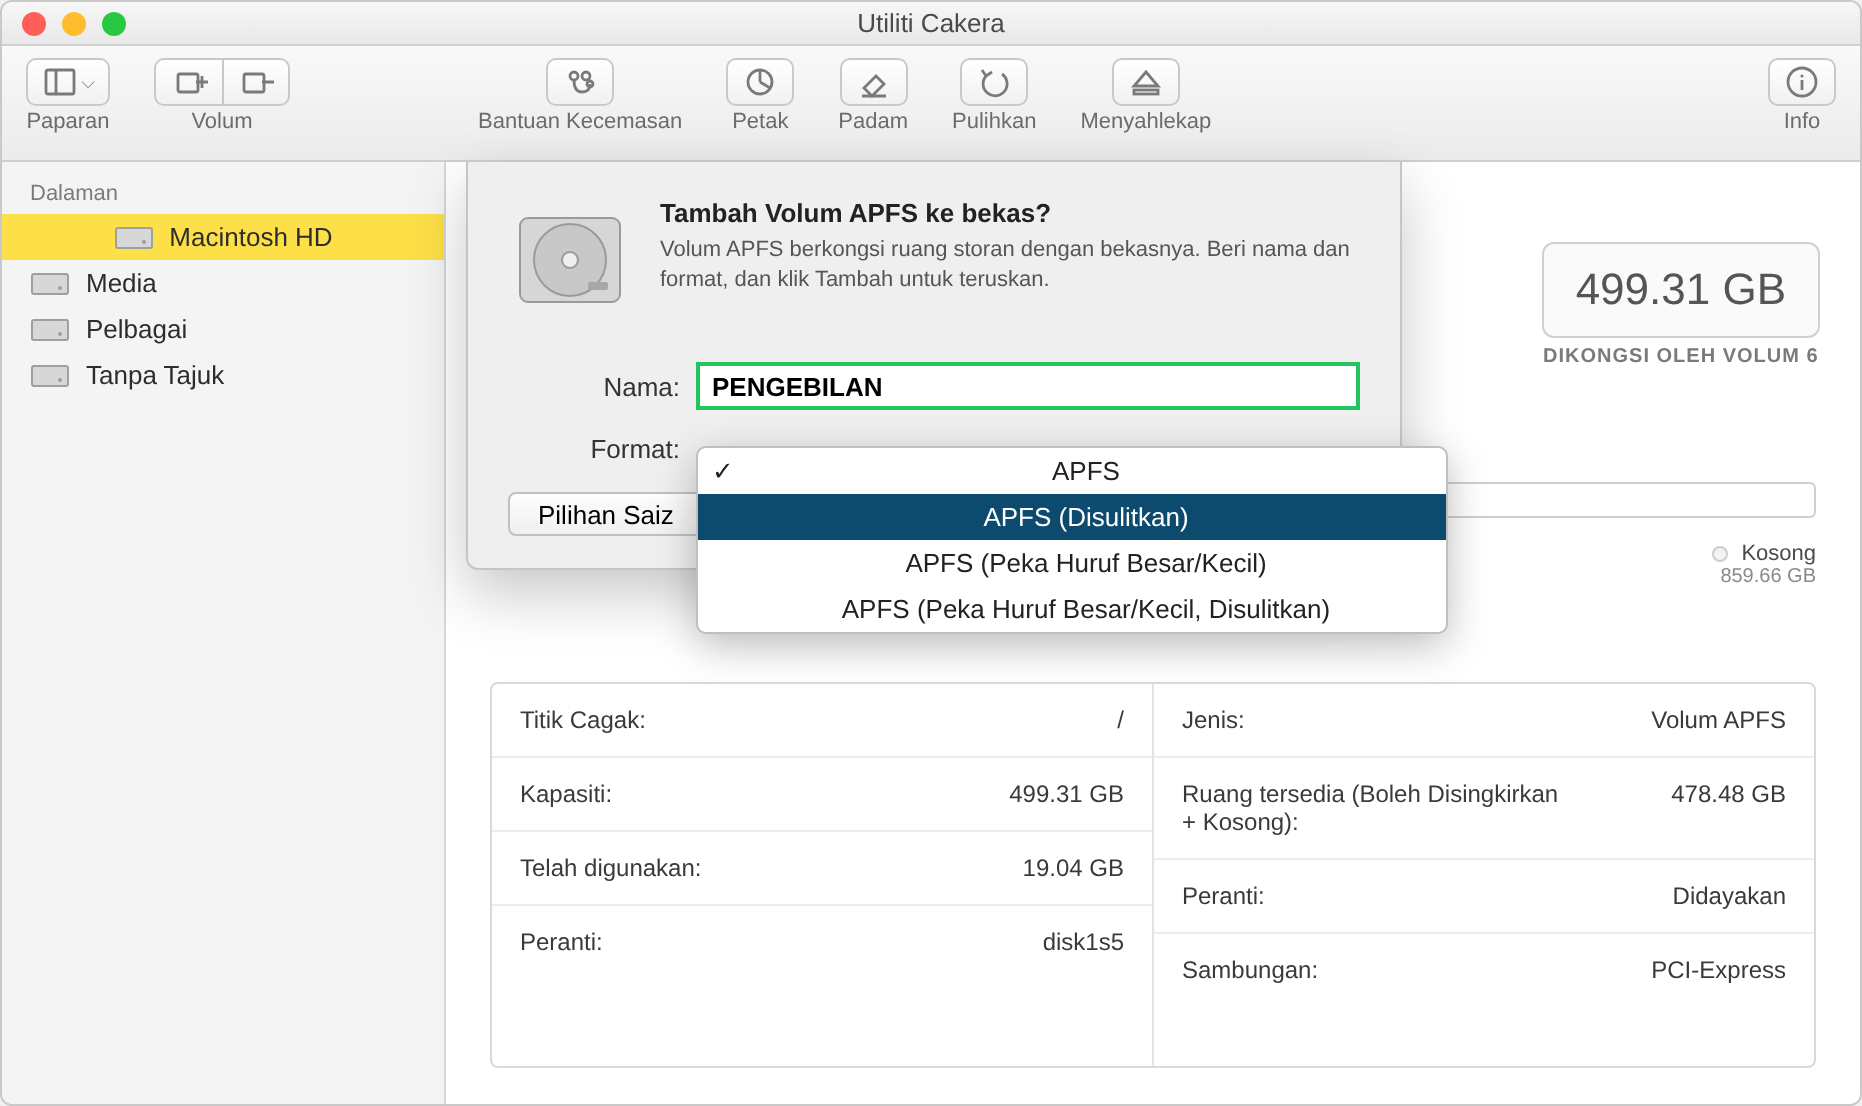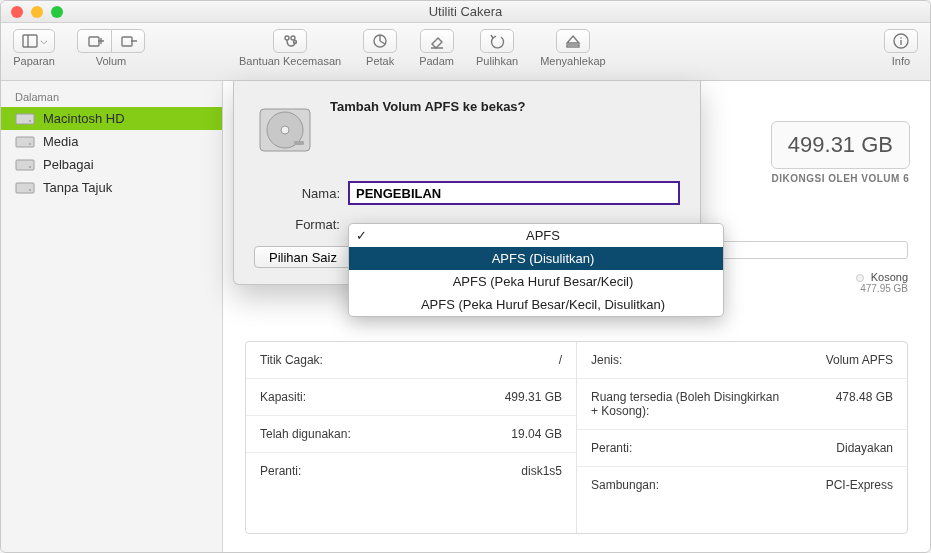--- a/index.html
+++ b/index.html
@@ -19,21 +19,21 @@
   .tbtn svg { width:18px; height:18px; fill:none; stroke:#7a7a7a; stroke-width:1.4; }
   .tbtn.left { border-radius: 5px 0 0 5px; border-right: none;}
   .tbtn.right{ border-radius: 0 5px 5px 0;}
   .tbtn.single{ border-radius:5px; }
   .tlabel { font-size:11px; color:#6b6b6b;}
   .spacer { flex:1; }
   .body { position:absolute; top:80px; left:0; right:0; bottom:0; display:flex; }
   .sidebar { width: 222px; background:#f4f4f4; border-right:1px solid #d6d6d6; padding-top:6px; }
   .shead { font-size:11px; color:#7b7b7b; padding:4px 14px; }
   .sitem { display:flex; align-items:center; gap:8px; padding:4px 14px; font-size:13px; color:#2d2d2d;}
-  .sitem.selected { background:#84cc16; }
+  .sitem.selected { background:#fde047;justify-content:center; }
   .sitem svg { width:20px; height:14px; }
   .main { flex:1; background:#fff; position:relative; }
   .sizebox { position:absolute; right:20px; top:40px; text-align:center; }
   .sizebox .card { border:1px solid #d0d0d0; border-radius:6px; padding:10px 16px; font-size:22px; color:#555; background:#fafafa;}
   .sizebox .sub { font-size:10px; color:#7a7a7a; margin-top:4px; letter-spacing:0.5px;font-weight:bold;}
   .bar { position:absolute; left:22px; right:22px; top:160px; height:18px; background:#fff; border:1px solid #cfcfcf; border-radius:3px;}
   .barfill { height:100%; width:4%; background:#b9b9b9; border-right:1px solid #bdbdbd;}
   .barlabel { position:absolute; top:190px; font-size:11px; color:#4a4a4a;}
   .barlabel.b2 { right:22px; text-align:right;}
   .barlabel .sw { display:inline-block; width:8px; height:8px; border-radius:50%; margin-right:4px; vertical-align:middle;}
@@ -46,21 +46,21 @@
   .row:last-child{border-bottom:none;}
   .row .v { color:#3a3a3a;}
   
   .sheet { position:absolute; left:232px; top:80px; width:468px; background:#efefef; border:1px solid #c5c5c5; border-top:none; box-shadow:0 12px 30px rgba(0,0,0,0.22); border-radius:0 0 6px 6px; z-index:10;}
   .sheet-inner { padding:18px 20px 16px 20px; display:flex; gap:14px; }
   .sheet-icon { width:62px; height:62px; flex-shrink:0;}
   .sheet-text h3 { font-size:13px; font-weight:700; color:#222; margin-bottom:4px;}
   .sheet-text p { font-size:11px; color:#555; line-height:1.35;}
   .formrow { display:flex; align-items:center; padding:4px 20px; gap:8px; }
   .formrow label { width:86px; text-align:right; font-size:13px; color:#333;}
-  .formrow input[type=text] { flex:1; height:24px; border:2px solid #4c1d95; border-radius:0; padding:0 6px; font-size:13px; font-weight:600; outline:none; background:#fff;}
+  .formrow input[type=text] { flex:1; height:24px; border:2px solid #22c55e; border-radius:0; padding:0 6px; font-size:13px; font-weight:600; outline:none; background:#fff;}
   .select { flex:1; position:relative; }
   .dropdown { position:absolute; top: -2px; left:0; right:-44px; background:#fff; border:1px solid #bfbfbf; border-radius:5px; box-shadow:0 6px 20px rgba(0,0,0,0.25); z-index:20; overflow:hidden;}
   .dropdown .opt { padding:4px 10px 4px 24px; font-size:13px; position:relative; color:#222;text-align:center;}
   .dropdown .opt.checked::before { content:"✓"; position:absolute; left:7px; top:4px;}
   .dropdown .opt.hl { background:#0c4a6e; color:#fff;}
   .sheetactions { display:flex; padding:10px 20px 16px 20px; gap:8px; align-items:center;}
   .btn { height:22px; padding:0 14px; font-size:13px; background:linear-gradient(#fdfdfd,#f0f0f0); border:1px solid #c0c0c0; border-radius:4px;}
 </style>
 </head>
 <body>
@@ -215,21 +215,21 @@
         <div class="card">499.31 GB</div>
         <div class="sub">DIKONGSI OLEH VOLUM 6</div>
       </div>
 
       <div class="bar">
           <div class="barfill"></div>
         </div>
       <div class="barlabel b2">
         <span class="sw"></span>
         <span>Kosong</span>
-        <div class="sub">477.95 GB</div>
+        <div class="sub">859.66 GB</div>
       </div>
 
       <div class="infogrid">
         <div class="col">
           <div class="row">
               <span>Titik Cagak:</span>
               <span class="v">/</span>
             </div>
           <div class="row">
               <span>Kapasiti:</span>
@@ -271,20 +271,21 @@
       <div class="sheet-icon">
         <svg viewBox="0 0 62 62" width="62" height="62">
           <rect x="6" y="10" width="50" height="42" rx="4" fill="#d6d6d6" stroke="#9a9a9a"></rect>
           <ellipse cx="31" cy="31" rx="18" ry="18" fill="#c8c8c8" stroke="#9a9a9a"></ellipse>
           <circle cx="31" cy="31" r="4" fill="#efefef" stroke="#9a9a9a"></circle>
           <rect x="40" y="42" width="10" height="4" rx="1" fill="#a8a8a8"></rect>
         </svg>
       </div>
       <div class="sheet-text">
         <h3>Tambah Volum APFS ke bekas?</h3>
+        <p>Volum APFS berkongsi ruang storan dengan bekasnya. Beri nama dan format, dan klik Tambah untuk teruskan.</p>
       </div>
     </div>
     <div class="formrow">
       <label>Nama:</label>
       <input type="text" value="PENGEBILAN" style="">
     </div>
     <div class="formrow" style="margin-top:4px; position:relative;">
       <label>Format:</label>
       <div class="select">
         <div class="dropdown">

